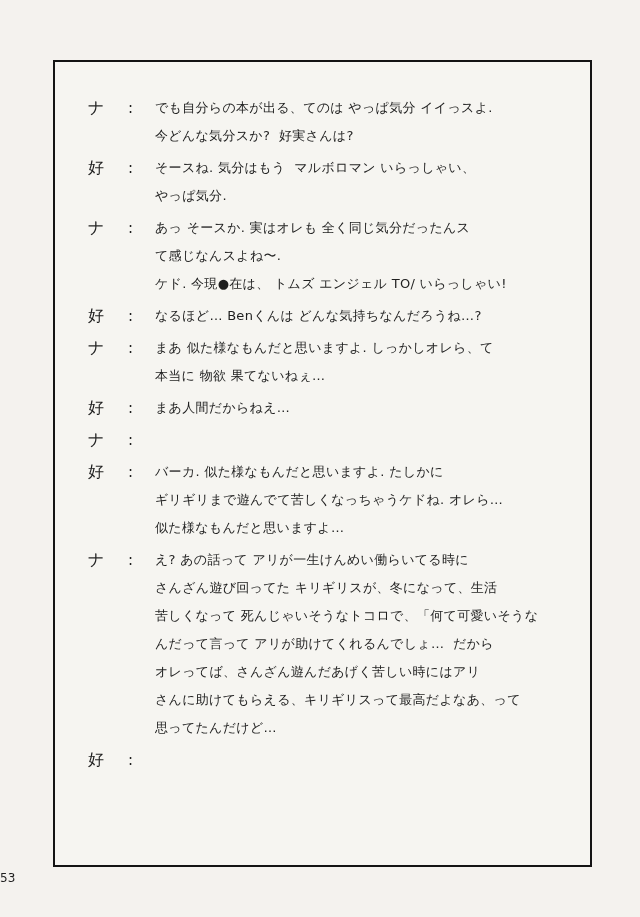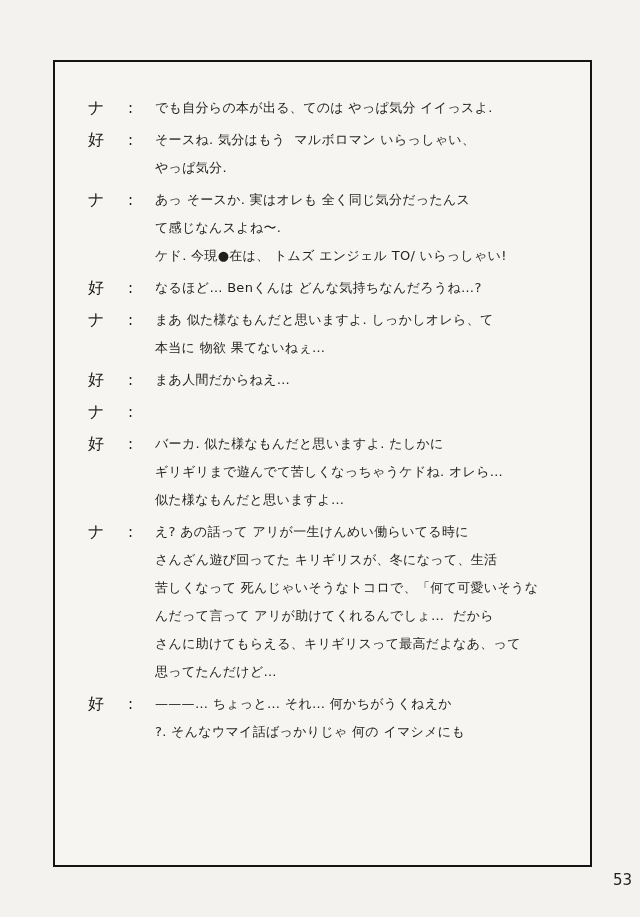--- a/index.html
+++ b/index.html
@@ -51,35 +51,36 @@
     font-size: 13px;
     line-height: 28px;
     letter-spacing: 0.3px;
     white-space: pre;
   }
   .page-number {
     position: absolute;
     left: 0;
     right: 8px;
     top: 871px;
-    text-align: right;
-    font-size: 15px;
+    text-align: left;
+    font-size: 12px;
     color: #1f1f1f;
   }
 </style>
 </head>
 <body>
 
 <div class="page-frame">
 
   <div class="entry">
     <div class="spk">ナ</div>
     <div class="col">:</div>
     <div class="lines">
       <div class="line">でも自分らの本が出る、てのは やっぱ気分 イイっスよ.</div>
+      <div class="line">今どんな気分スか?  好実さんは?</div>
     </div>
   </div>
 
   <div class="entry">
     <div class="spk">好</div>
     <div class="col">:</div>
     <div class="lines">
       <div class="line">そースね. 気分はもう  マルボロマン いらっしゃい、</div>
       <div class="line">やっぱ気分.</div>
     </div>
@@ -136,29 +137,26 @@
   </div>
 
   <div class="entry">
     <div class="spk">ナ</div>
     <div class="col">:</div>
     <div class="lines">
       <div class="line">え? あの話って アリが一生けんめい働らいてる時に</div>
       <div class="line">さんざん遊び回ってた キリギリスが、冬になって、生活</div>
       <div class="line">苦しくなって 死んじゃいそうなトコロで、「何て可愛いそうな</div>
       <div class="line">んだって言って アリが助けてくれるんでしょ…  だから</div>
+      <div class="line">オレってば、さんざん遊んだあげく苦しい時にはアリ</div>
       <div class="line">さんに助けてもらえる、キリギリスって最高だよなあ、って</div>
       <div class="line">思ってたんだけど…</div>
     </div>
   </div>
 
   <div class="entry">
     <div class="spk">好</div>
     <div class="col">:</div>
-    <div class="lines">
-      <div class="line">———… ちょっと… それ… 何かちがうくねえか</div>
-      <div class="line">?. そんなウマイ話ばっかりじゃ 何の イマシメにも</div>
-    </div>
   </div>
 
 </div>
 
 <div class="page-number">53</div>
 
 </body></html>

